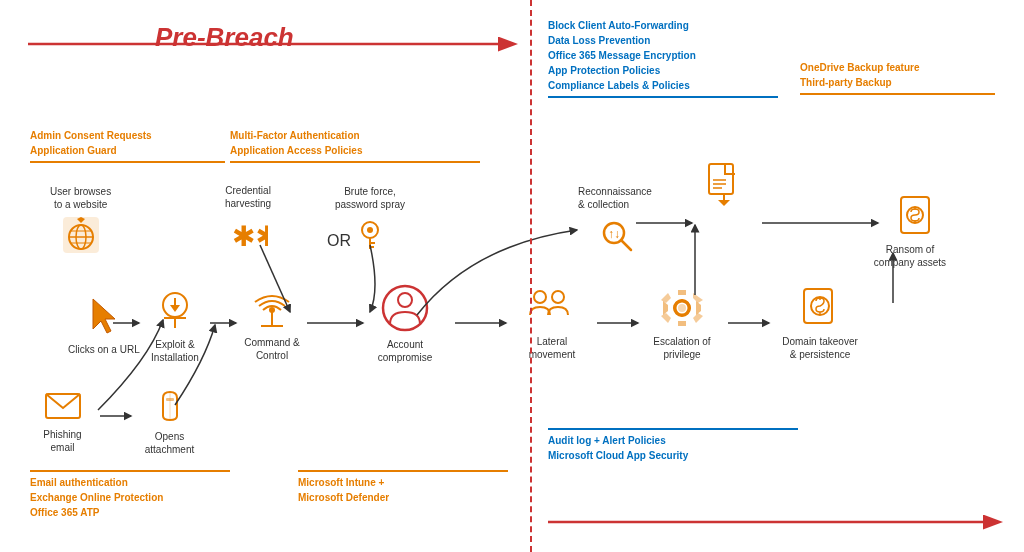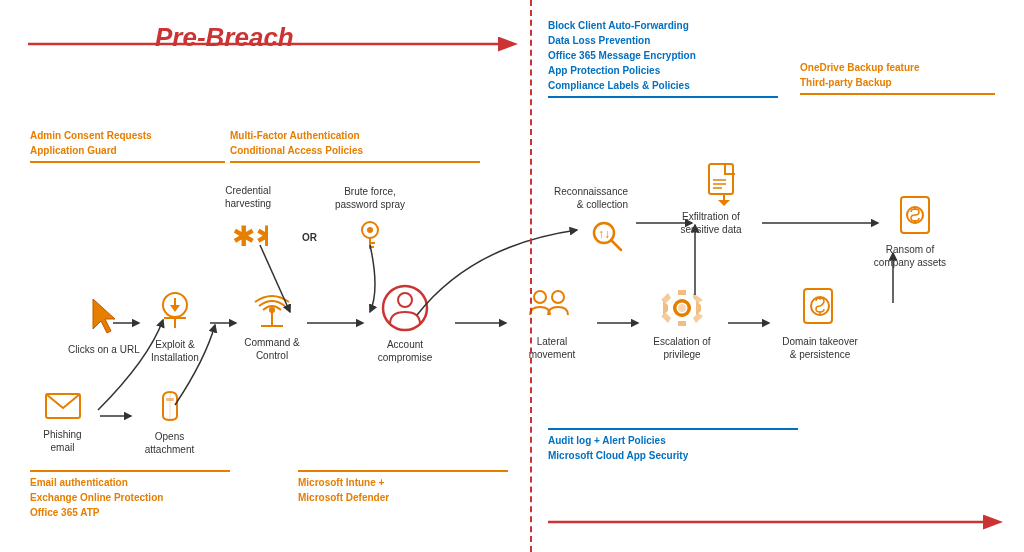--- a/index.html
+++ b/index.html
@@ -64,21 +64,21 @@
     <div style="color:#e67e00;font-weight:bold;font-size:10px;line-height:1.5;">
       <div>Admin Consent Requests</div>
       <div>Application Guard</div>
     </div>
     <div style="border-top:2px solid #e67e00;width:195px;margin-top:3px;"></div>
   </div>
 
   <div style="position:absolute;left:230px;top:128px;">
     <div style="color:#e67e00;font-weight:bold;font-size:10px;line-height:1.5;">
       <div>Multi-Factor Authentication</div>
-      <div>Conditional Access Policies</div>
+      <div>Application Access Policies</div>
     </div>
     <div style="border-top:2px solid #e67e00;width:250px;margin-top:3px;"></div>
   </div>
 
   <div style="position:absolute;left:548px;top:18px;">
     <div style="color:#0070c0;font-weight:bold;font-size:10px;line-height:1.5;">
       <div>Block Client Auto-Forwarding</div>
       <div>Data Loss Prevention</div>
       <div>Office 365 Message Encryption</div>
       <div>App Protection Policies</div>
@@ -113,20 +113,36 @@
   </div>
 
   <div style="position:absolute;left:548px;top:428px;">
     <div style="border-top:2px solid #0070c0;width:250px;margin-bottom:3px;"></div>
     <div style="color:#0070c0;font-weight:bold;font-size:10px;line-height:1.5;">
       <div>Audit log + Alert Policies</div>
       <div>Microsoft Cloud App Security</div>
     </div>
   </div>
 
+  <div style="position:absolute;left:50px;top:185px;text-align:center;">
+    <div style="font-size:10px;color:#333;line-height:1.3;">
+      <div>User browses</div>
+      <div>to a website</div>
+    </div>
+    
+    <svg width="40" height="40" viewBox="0 0 40 40" style="margin-top:4px;">
+      <rect x="2" y="2" width="36" height="36" rx="4" fill="#e67e00" opacity="0.15"></rect>
+      <circle cx="20" cy="22" r="12" fill="none" stroke="#e67e00" stroke-width="2"></circle>
+      <ellipse cx="20" cy="22" rx="5" ry="12" fill="none" stroke="#e67e00" stroke-width="1.5"></ellipse>
+      <line x1="8" y1="22" x2="32" y2="22" stroke="#e67e00" stroke-width="1.5"></line>
+      <line x1="10" y1="16" x2="30" y2="16" stroke="#e67e00" stroke-width="1"></line>
+      <line x1="10" y1="28" x2="30" y2="28" stroke="#e67e00" stroke-width="1"></line>
+      <polygon points="12,6 20,2 28,6 24,4 20,8 16,4" fill="#e67e00"></polygon>
+    </svg>
+  </div>
 
   <div style="position:absolute;left:225px;top:184px;text-align:center;">
     <div style="font-size:10px;color:#333;line-height:1.3;">
       <div>Credential</div>
       <div>harvesting</div>
     </div>
     <svg width="40" height="40" viewBox="0 0 40 40" style="margin-top:4px;">
       <text x="4" y="32" font-size="28" fill="#e67e00">✱✱✱</text>
     </svg>
   </div>
@@ -138,23 +154,23 @@
     </div>
     <svg width="40" height="40" viewBox="0 0 40 40" style="margin-top:4px;">
       <circle cx="20" cy="15" r="8" fill="none" stroke="#e67e00" stroke-width="2"></circle>
       <circle cx="20" cy="15" r="3" fill="#e67e00"></circle>
       <line x1="20" y1="23" x2="20" y2="34" stroke="#e67e00" stroke-width="2"></line>
       <line x1="20" y1="28" x2="25" y2="28" stroke="#e67e00" stroke-width="2"></line>
       <line x1="20" y1="32" x2="24" y2="32" stroke="#e67e00" stroke-width="2"></line>
     </svg>
   </div>
 
-  <div style="position:absolute;left:302px;top:232px;font-size:10px;color:#333;font-weight:bold;">OR</div>
-
-  <div style="position:absolute;left:548px;top:185px;text-align:right;width:80px;">
+  <div style="position:absolute;left:327px;top:232px;font-size:16px;color:#333;font-weight:normal;">OR</div>
+
+  <div style="position:absolute;left:578px;top:185px;text-align:left;width:80px;">
     <div style="font-size:10px;color:#333;line-height:1.3;">
       <div>Reconnaissance</div>
       <div>&amp; collection</div>
     </div>
     <svg width="40" height="40" viewBox="0 0 40 40" style="margin-top:4px;margin-left:20px;">
       <circle cx="16" cy="18" r="10" fill="none" stroke="#e67e00" stroke-width="2.5"></circle>
       <line x1="23" y1="25" x2="33" y2="35" stroke="#e67e00" stroke-width="2.5" stroke-linecap="round"></line>
       <text x="10" y="23" font-size="12" fill="#e67e00">↑↓</text>
     </svg>
   </div>
@@ -162,24 +178,20 @@
   <div style="position:absolute;left:666px;top:162px;text-align:center;width:90px;">
     <svg width="40" height="44" viewBox="0 0 40 44" style="margin-left:25px;">
       <rect x="5" y="2" width="24" height="30" rx="2" fill="none" stroke="#e67e00" stroke-width="2"></rect>
       <polyline points="21,2 21,12 31,12" fill="none" stroke="#e67e00" stroke-width="2"></polyline>
       <line x1="9" y1="18" x2="22" y2="18" stroke="#e67e00" stroke-width="1.5"></line>
       <line x1="9" y1="22" x2="22" y2="22" stroke="#e67e00" stroke-width="1.5"></line>
       <line x1="9" y1="26" x2="18" y2="26" stroke="#e67e00" stroke-width="1.5"></line>
       <line x1="20" y1="32" x2="20" y2="42" stroke="#e67e00" stroke-width="2"></line>
       <polygon points="14,38 20,44 26,38" fill="#e67e00"></polygon>
     </svg>
-    <div style="font-size:10px;color:#333;line-height:1.3;margin-top:2px;">
-      <div>Exfiltration of</div>
-      <div>sensitive data</div>
-    </div>
   </div>
 
   <div style="position:absolute;left:870px;top:195px;text-align:center;width:80px;">
     <svg width="44" height="44" viewBox="0 0 44 44" style="margin-left:18px;">
       <rect x="4" y="2" width="28" height="36" rx="3" fill="none" stroke="#e67e00" stroke-width="2"></rect>
       <circle cx="18" cy="20" r="8" fill="none" stroke="#e67e00" stroke-width="2"></circle>
       <line x1="18" y1="12" x2="18" y2="15" stroke="#e67e00" stroke-width="1.5"></line>
       <line x1="18" y1="25" x2="18" y2="28" stroke="#e67e00" stroke-width="1.5"></line>
       <path d="M14,17 Q14,14 18,14 Q22,14 22,17 Q22,20 18,20 Q14,20 14,23 Q14,26 18,26 Q22,26 22,23" fill="none" stroke="#e67e00" stroke-width="1.5"></path>
     </svg>

